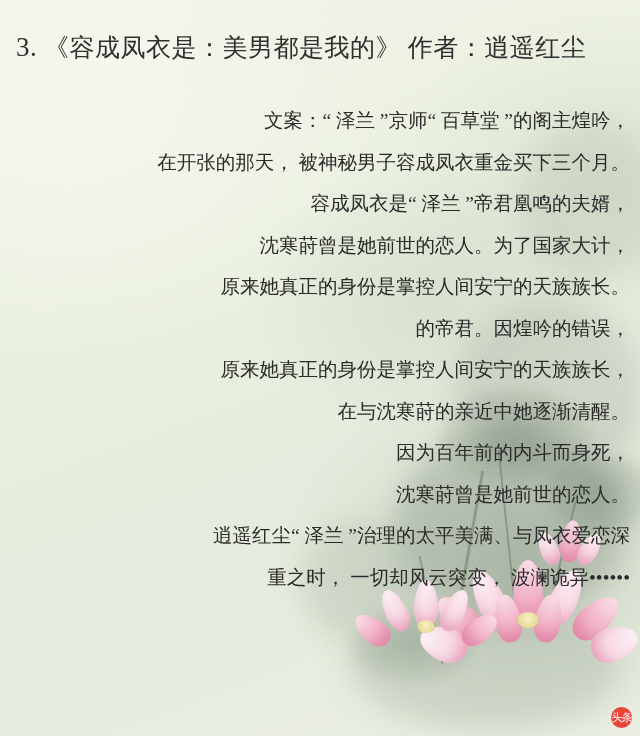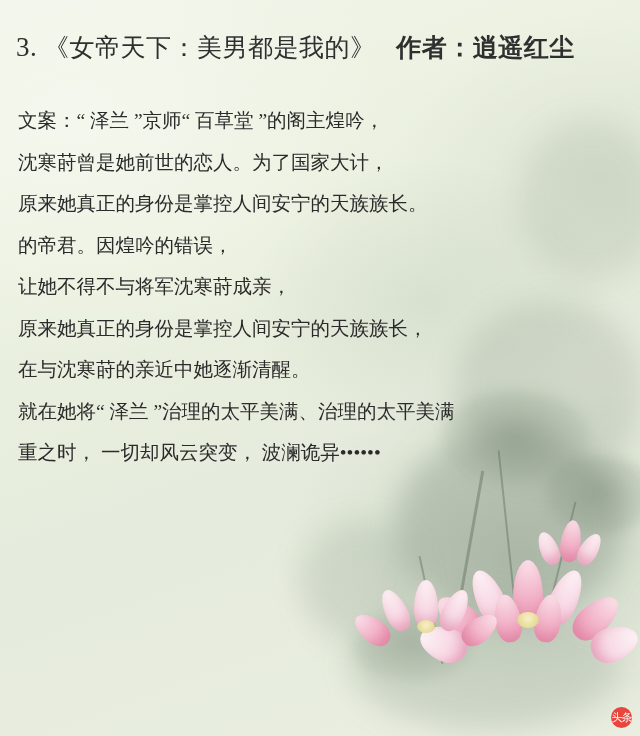--- a/index.html
+++ b/index.html
@@ -92,35 +92,34 @@
     line-height: 34px;
     color: #2f2f2f;
     letter-spacing: 0.5px;
     white-space: nowrap;
   }
   #headline .num {
     font-family: "Liberation Serif", serif;
     font-size: 27px;
   }
   #headline .author {
-    margin-left: 14px;
-    font-weight: bold;
   }
 
   #body-text {
     position: absolute;
     left: 18px;
     top: 100px;
     right: 10px;
     color: #2b2b2b;
     font-size: 19.5px;
     line-height: 41.5px;
   }
   #body-text .line {
     white-space: nowrap;
+    text-align: right;
   }
 
   #watermark {
     position: absolute;
     right: 8px;
     bottom: 8px;
     display: flex;
     align-items: center;
     gap: 6px;
     color: #4a4a4a;
@@ -184,33 +183,36 @@
   </div>
 
   <div class="lotus" style="left:540px; top:520px; width:60px; height:60px;">
     <div class="petal" style="left:18px; top:0px; width:20px; height:42px; transform:rotate(8deg);"></div>
     <div class="petal pale" style="left:6px; top:10px; width:18px; height:34px; transform:rotate(-22deg);"></div>
     <div class="petal pale" style="left:32px; top:10px; width:18px; height:34px; transform:rotate(30deg);"></div>
   </div>
 
   <div id="headline">
     <span class="num">3.</span>
-    <span>《女帝天下：美男都是我的》</span>
+    <span>《容成凤衣是：美男都是我的》</span>
     <span class="author">作者：逍遥红尘</span>
   </div>
 
   <div id="body-text">
     <div class="line">文案：“ 泽兰 ”京师“ 百草堂 ”的阁主煌吟，</div>
+    <div class="line">在开张的那天， 被神秘男子容成凤衣重金买下三个月。</div>
+    <div class="line">容成凤衣是“ 泽兰 ”帝君凰鸣的夫婿，</div>
     <div class="line">沈寒莳曾是她前世的恋人。为了国家大计，</div>
     <div class="line">原来她真正的身份是掌控人间安宁的天族族长。</div>
     <div class="line">的帝君。因煌吟的错误，</div>
-    <div class="line">让她不得不与将军沈寒莳成亲，</div>
     <div class="line">原来她真正的身份是掌控人间安宁的天族族长，</div>
     <div class="line">在与沈寒莳的亲近中她逐渐清醒。</div>
-    <div class="line">就在她将“ 泽兰 ”治理的太平美满、治理的太平美满</div>
+    <div class="line">因为百年前的内斗而身死，</div>
+    <div class="line">沈寒莳曾是她前世的恋人。</div>
+    <div class="line">逍遥红尘“ 泽兰 ”治理的太平美满、与凤衣爱恋深</div>
     <div class="line">重之时， 一切却风云突变， 波澜诡异••••••</div>
   </div>
 
   <div id="watermark">
     <span class="toutiao-logo">头条</span>
   </div>
 
 </div>
 
 </body></html>

